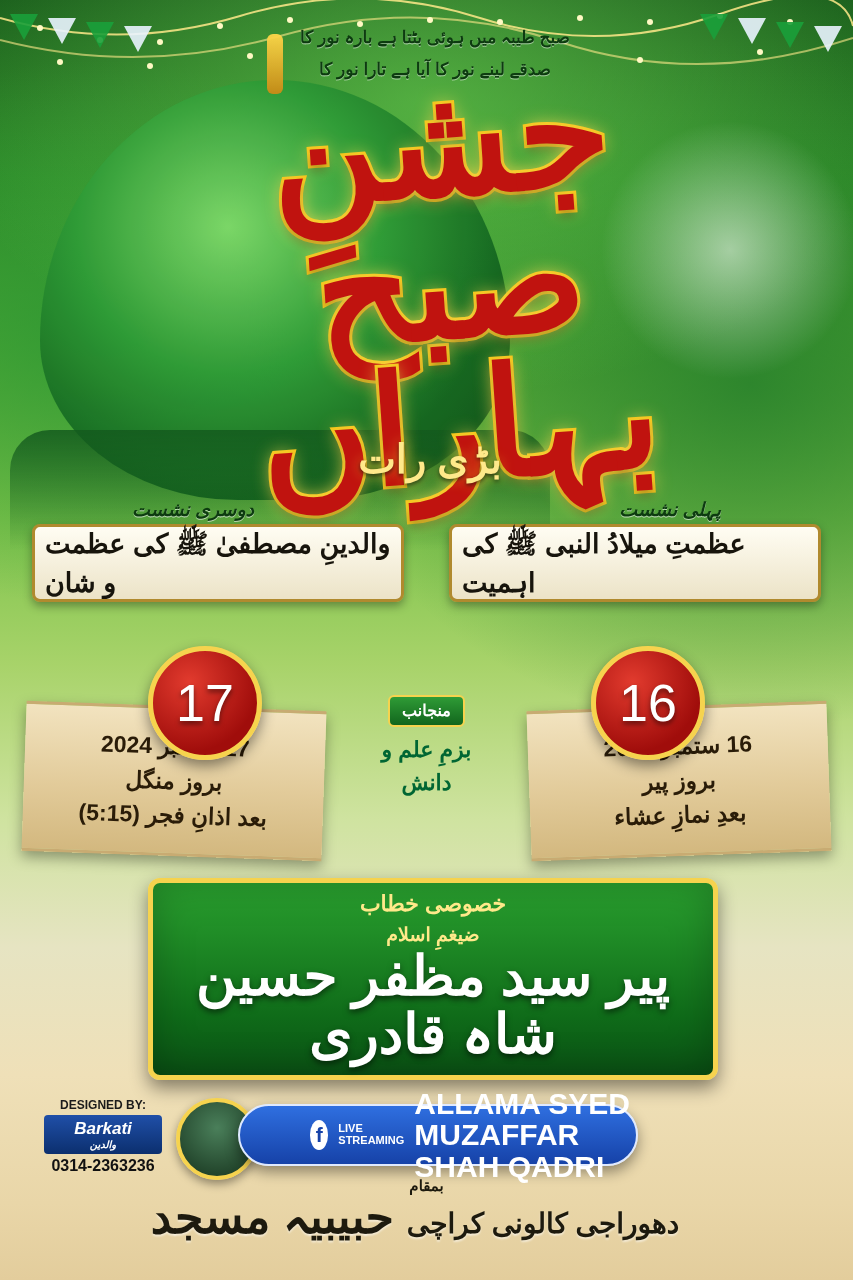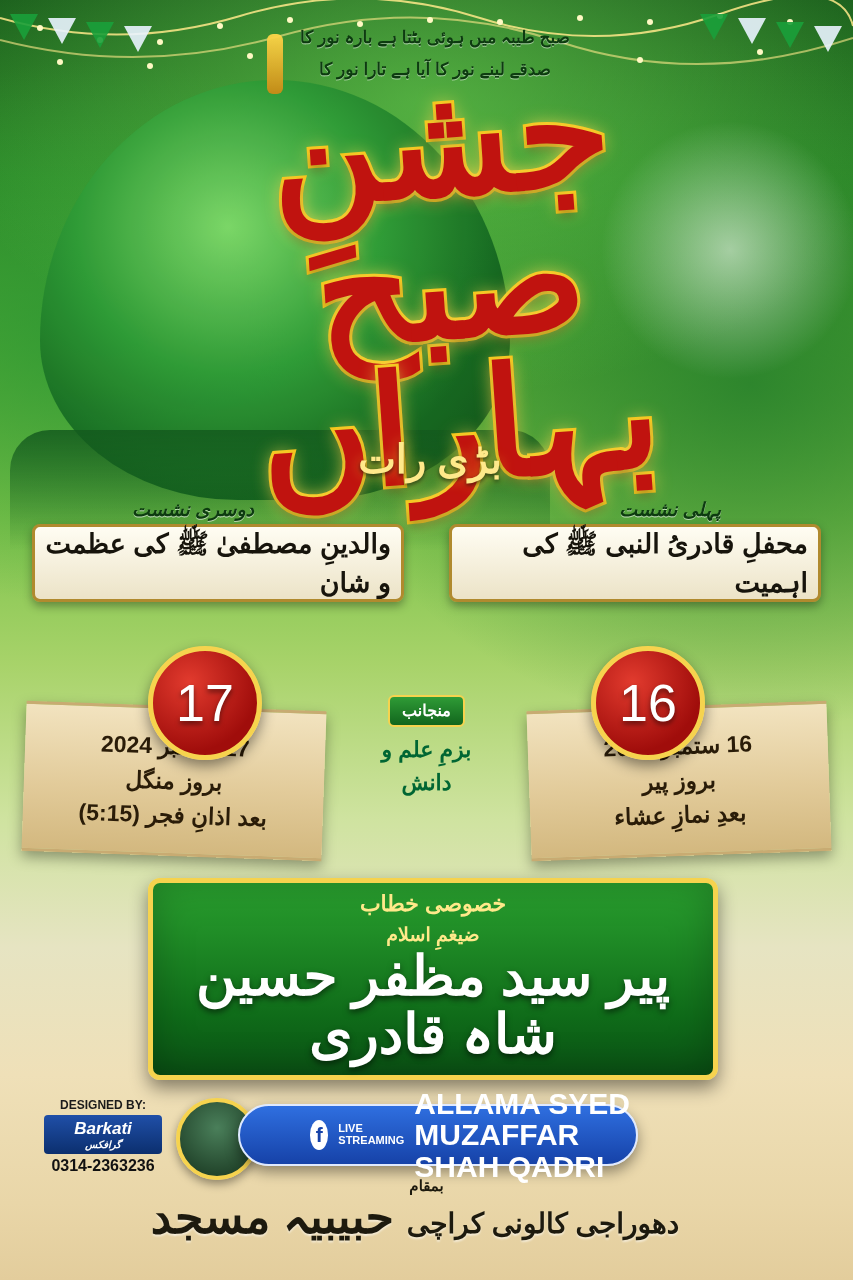--- a/index.html
+++ b/index.html
@@ -69,21 +69,21 @@
     text-shadow:0 2px 4px rgba(0,0,0,.6), 0 0 14px rgba(255,200,40,.7);
   }
 
   .sessions{position:absolute;left:22px;top:500px;width:809px;height:120px;}
   .session{
     position:absolute;top:24px;height:78px;width:372px;
     background:linear-gradient(180deg,#fffdf3,#ece3c7);
     border:3px solid #b08a2e;border-radius:8px;
     box-shadow:0 4px 10px rgba(0,0,0,.35);
     display:flex;align-items:center;justify-content:center;
-    color:#17140c;font-size:27px;font-weight:bold;text-align:right;padding:7px 10px;
+    color:#17140c;font-size:27px;font-weight:bold;text-align:left;padding:7px 10px;
     box-sizing:border-box;
   }
   .session.right{right:10px;}
   .session.left{left:10px;}
   .session-tag{
     position:absolute;top:-2px;font-size:19px;font-weight:bold;color:#0d3b10;
     text-shadow:0 1px 0 rgba(255,255,255,.6);
     font-style:italic;
   }
   .session-tag.r{right:110px;}
@@ -222,21 +222,21 @@
   <div class="topline urdu">
     <div>صبح طیبہ میں ہوئی بٹتا ہے بارہ نور کا</div>
     <div>صدقے لینے نور کا آیا ہے تارا نور کا</div>
   </div>
 
   <div class="maintitle urdu">جشنِ صبح بہاراں</div>
   <div class="subtitle urdu">بڑی رات</div>
 
   <div class="sessions">
     <div class="session-tag r urdu">پہلی نشست</div>
-    <div class="session right urdu">محفلِ قادریُ النبی ﷺ کی اہمیت</div>
+    <div class="session right urdu">عظمتِ میلادُ النبی ﷺ کی اہمیت</div>
     <div class="session-tag l urdu">دوسری نشست</div>
     <div class="session left urdu">والدینِ مصطفیٰ ﷺ کی عظمت و شان</div>
   </div>
 
   <div class="scrolls">
     <div class="scroll r urdu">
       <div>
         <div>16 ستمبر 2024</div>
         <div>بروز پیر</div>
         <div>بعدِ نمازِ عشاء</div>
@@ -263,21 +263,21 @@
   <div class="speakerbox">
     <div class="speaker-kicker urdu">خصوصی خطاب</div>
     <div class="speaker-title urdu">ضیغمِ اسلام</div>
     <div class="speaker-name urdu">پیر سید مظفر حسین شاہ قادری</div>
   </div>
 
   <div class="designer">
     <div>DESIGNED BY:</div>
     <div class="logo">
       <div>Barkati</div>
-      <div style="font-size:10px" class="urdu">گرافکس</div>
+      <div style="font-size:10px" class="urdu">والدین</div>
     </div>
     <div class="phone">0314-2363236</div>
   </div>
 
   <div class="avatar"></div>
 
   <div class="livebar">
     <div class="fb">f</div>
     <div class="live">
       <div>LIVE</div>

